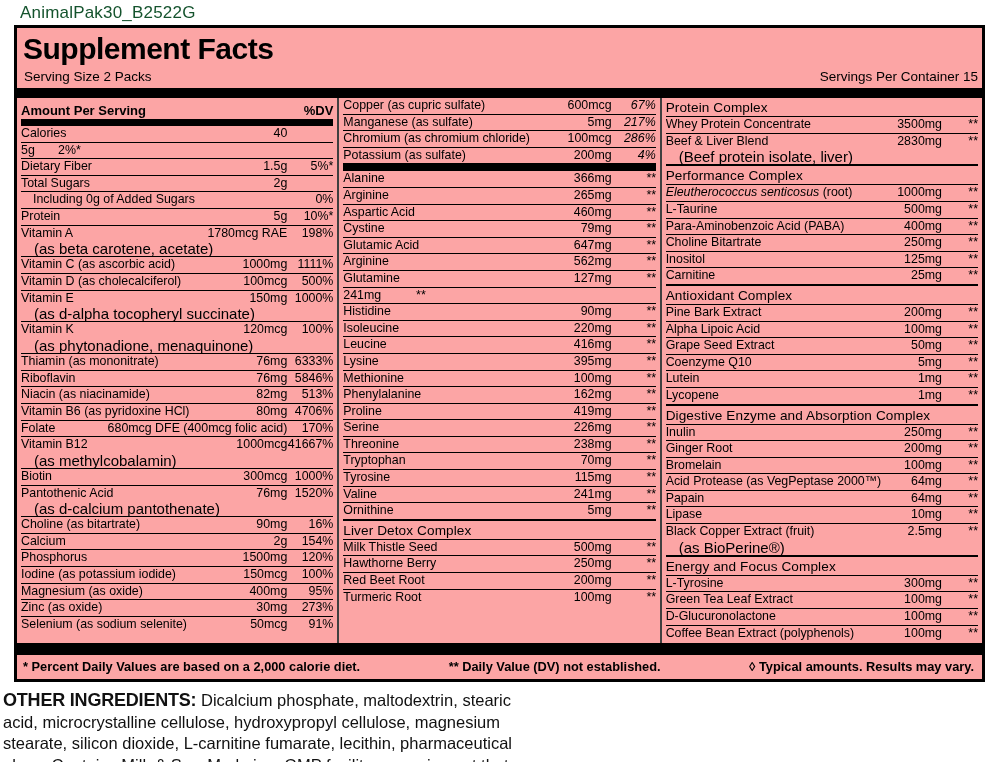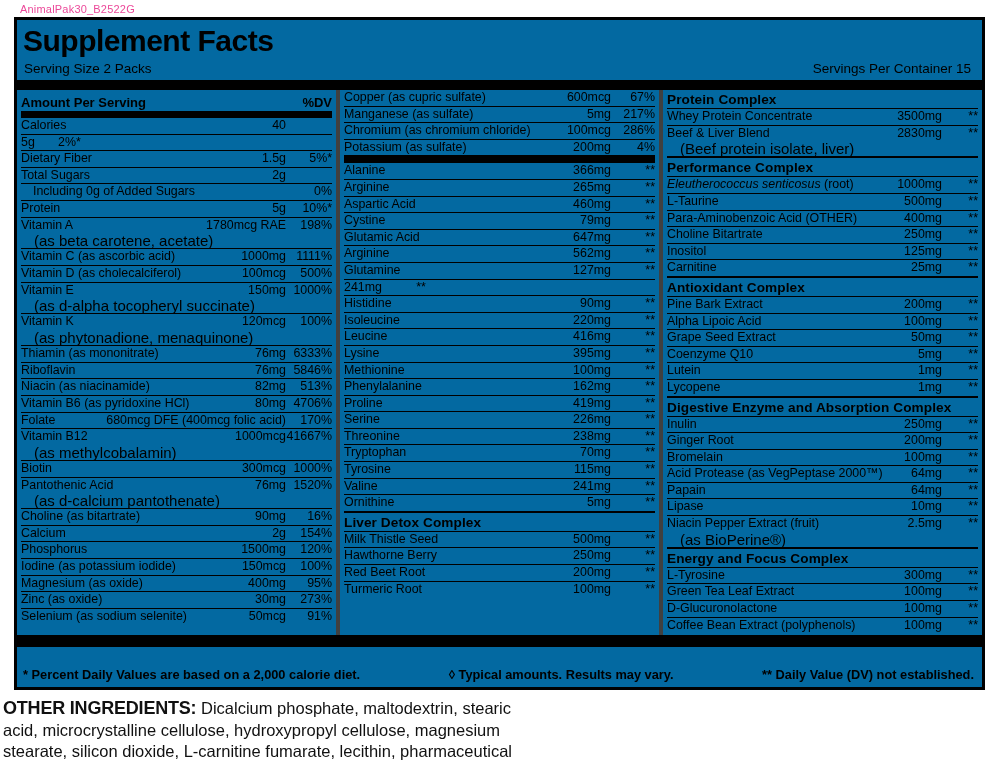--- a/index.html
+++ b/index.html
@@ -4,73 +4,73 @@
 <style>
   * { margin:0; padding:0; box-sizing:border-box; }
   html,body { background:#fff; }
   body {
     width:998px; height:762px; overflow:hidden;
     font-family:"Liberation Sans", sans-serif;
     color:#000;
   }
   .page { padding:2px 0 0 0; }
   .file-label {
-    font-size:11px; color:#ec4899; padding:1px 0 2px 20px; letter-spacing:0.2px;
+    font-size:17px; color:#14532d; padding:1px 0 2px 20px; letter-spacing:0.2px;
   }
   .panel {
     margin:0 13px 0 14px;
     border:3px solid #000;
-    background:#0369a1;
+    background:#fca5a5;
     padding:0 0 0 0;
   }
   .title {
     font-size:30px; font-weight:bold; letter-spacing:-0.5px;
     padding:4px 6px 0 6px; line-height:34px;
   }
   .serving-row {
     display:flex; justify-content:space-between;
-    font-size:13.5px; padding:2px 11px 3px 7px; line-height:17px;
+    font-size:13.5px; padding:2px 4px 3px 7px; line-height:17px;
   }
   .thick-bar { height:10px; background:#000; }
   .thick-bar.bottom { height:12px; }
   .mid-bar { height:7px; background:#000; }
   .columns { display:flex; align-items:stretch; }
   .col { flex:1 1 0; padding:0 4px 2px 4px; min-width:0; }
-  .col + .col { border-left:4px solid #404040; }
+  .col + .col { border-left:2px solid #404040; }
   .col-head {
     display:flex; justify-content:space-between;
     font-weight:bold; font-size:13px; line-height:17px; padding-top:4px;
   }
   .rows { }
   .row {
     display:flex; align-items:baseline;
     font-size:12.4px; line-height:15.6px; white-space:nowrap;
   }
   .rows > *:not(:first-child):not(.sub) { border-top:1px solid #000; }
   .rows > .sec-head:not(:first-child) { border-top:2px solid #000; }
   .rows > .mid-bar { border-top:none !important; }
   .row .n { flex:1 1 auto; overflow:hidden; }
   .row .a { flex:0 0 auto; text-align:right; }
   .row .v { flex:0 0 auto; text-align:right; }
   .col-left .row .v { width:46px; }
-  .col-mid .row .v { width:44px; }
+  .col-mid .row .v { width:44px;font-style:italic; }
   .col-right .row .v { width:36px; }
   .row.indent .n { padding-left:12px; }
   .sub {
     font-size:15px; line-height:15.2px; padding-left:13px; white-space:nowrap;
   }
   .sec-head {
-    font-weight:bold; font-size:13.6px; line-height:17px; padding-top:1px;
+    font-weight:normal; font-size:13.6px; line-height:17px; padding-top:1px;
     letter-spacing:0.1px; white-space:nowrap;
   }
   .sec-head sup { font-size:9px; }
   .footnotes {
     display:flex; justify-content:space-between;
     font-weight:bold; font-size:12.8px; line-height:16px;
-    padding:20px 8px 4px 6px;
+    padding:4px 8px 4px 6px;
   }
   .other-ingredients {
     margin:8px 0 0 3px; width:510px;
     font-size:16.5px; line-height:21.5px; color:#111;
   }
   .other-ingredients b { font-size:18px; letter-spacing:-0.2px; }
   i { font-style:italic; }
 </style>
 </head>
 <body>
@@ -403,21 +403,21 @@
               <span class="n"><i>Eleutherococcus senticosus</i> (root)</span>
               <span class="a">1000mg</span>
               <span class="v">**</span>
             </div>
             <div class="row">
               <span class="n">L-Taurine</span>
               <span class="a">500mg</span>
               <span class="v">**</span>
             </div>
             <div class="row">
-              <span class="n">Para-Aminobenzoic Acid (OTHER)</span>
+              <span class="n">Para-Aminobenzoic Acid (PABA)</span>
               <span class="a">400mg</span>
               <span class="v">**</span>
             </div>
             <div class="row">
               <span class="n">Choline Bitartrate</span>
               <span class="a">250mg</span>
               <span class="v">**</span>
             </div>
             <div class="row">
               <span class="n">Inositol</span>
@@ -485,21 +485,21 @@
               <span class="n">Papain</span>
               <span class="a">64mg</span>
               <span class="v">**</span>
             </div>
             <div class="row">
               <span class="n">Lipase</span>
               <span class="a">10mg</span>
               <span class="v">**</span>
             </div>
             <div class="row">
-              <span class="n">Niacin Pepper Extract (fruit)</span>
+              <span class="n">Black Copper Extract (fruit)</span>
               <span class="a">2.5mg</span>
               <span class="v">**</span>
             </div>
             <div class="sub">(as BioPerine®)</div>
             <div class="sec-head">Energy and Focus Complex</div>
             <div class="row">
               <span class="n">L-Tyrosine</span>
               <span class="a">300mg</span>
               <span class="v">**</span>
             </div>
@@ -519,19 +519,19 @@
               <span class="v">**</span>
             </div>
           </div>
       </div>
     </div>
 
     <div class="thick-bar bottom"></div>
 
     <div class="footnotes">
       <span>* Percent Daily Values are based on a 2,000 calorie diet.</span>
+      <span>** Daily Value (DV) not established.</span>
       <span>◊ Typical amounts. Results may vary.</span>
-      <span>** Daily Value (DV) not established.</span>
     </div>
   </div>
 
   <p class="other-ingredients"><b>OTHER INGREDIENTS:</b><span> Dicalcium phosphate, maltodextrin, stearic acid, microcrystalline cellulose, hydroxypropyl cellulose, magnesium stearate, silicon dioxide, L-carnitine fumarate, lecithin, pharmaceutical glaze. Contains Milk &amp; Soy. Made in a GMP facility on equipment that processes milk, soy, egg, peanuts, tree nuts, fish, shellfish, and wheat.</span></p>
 </div>
 
 </body></html>

